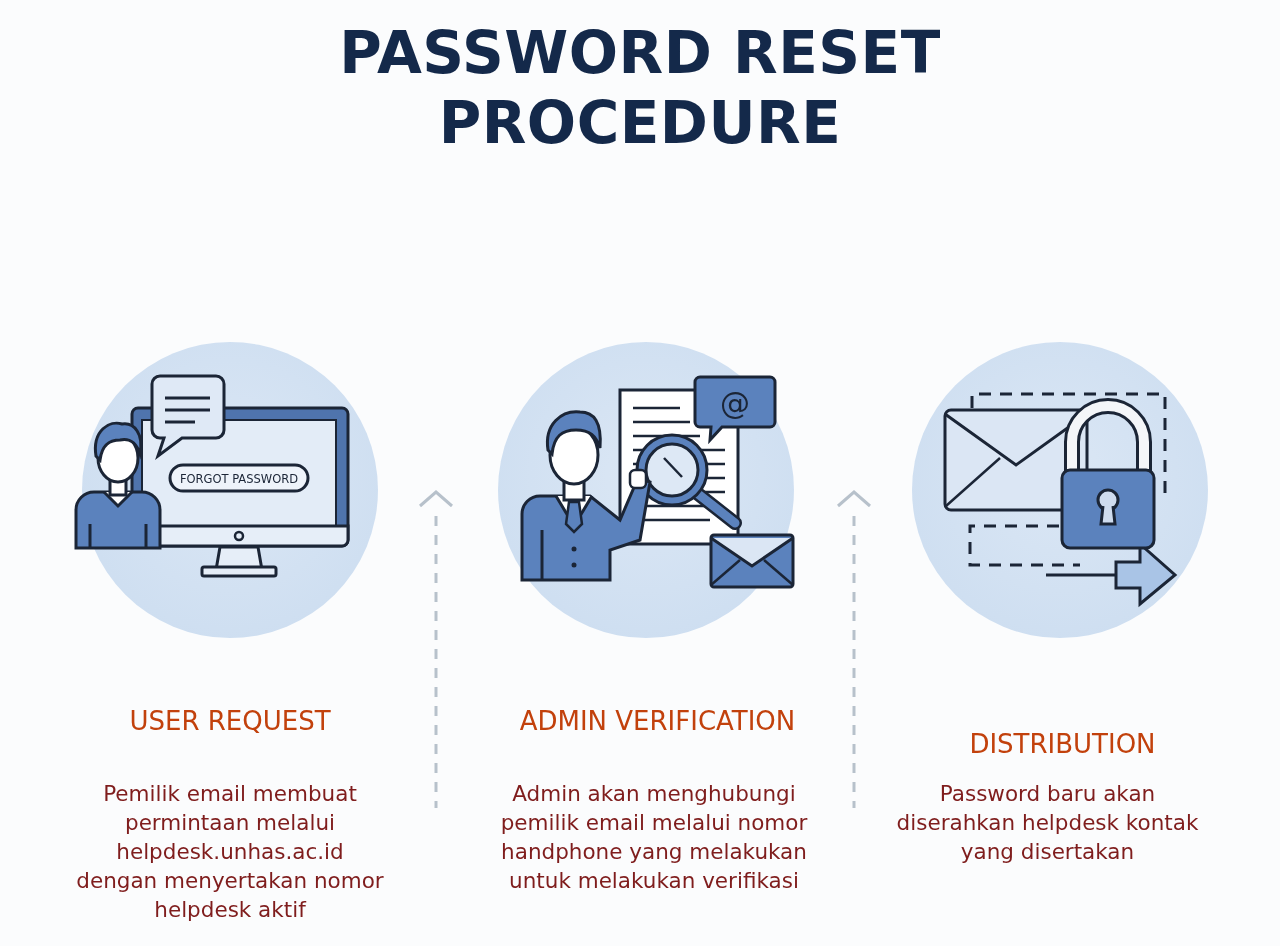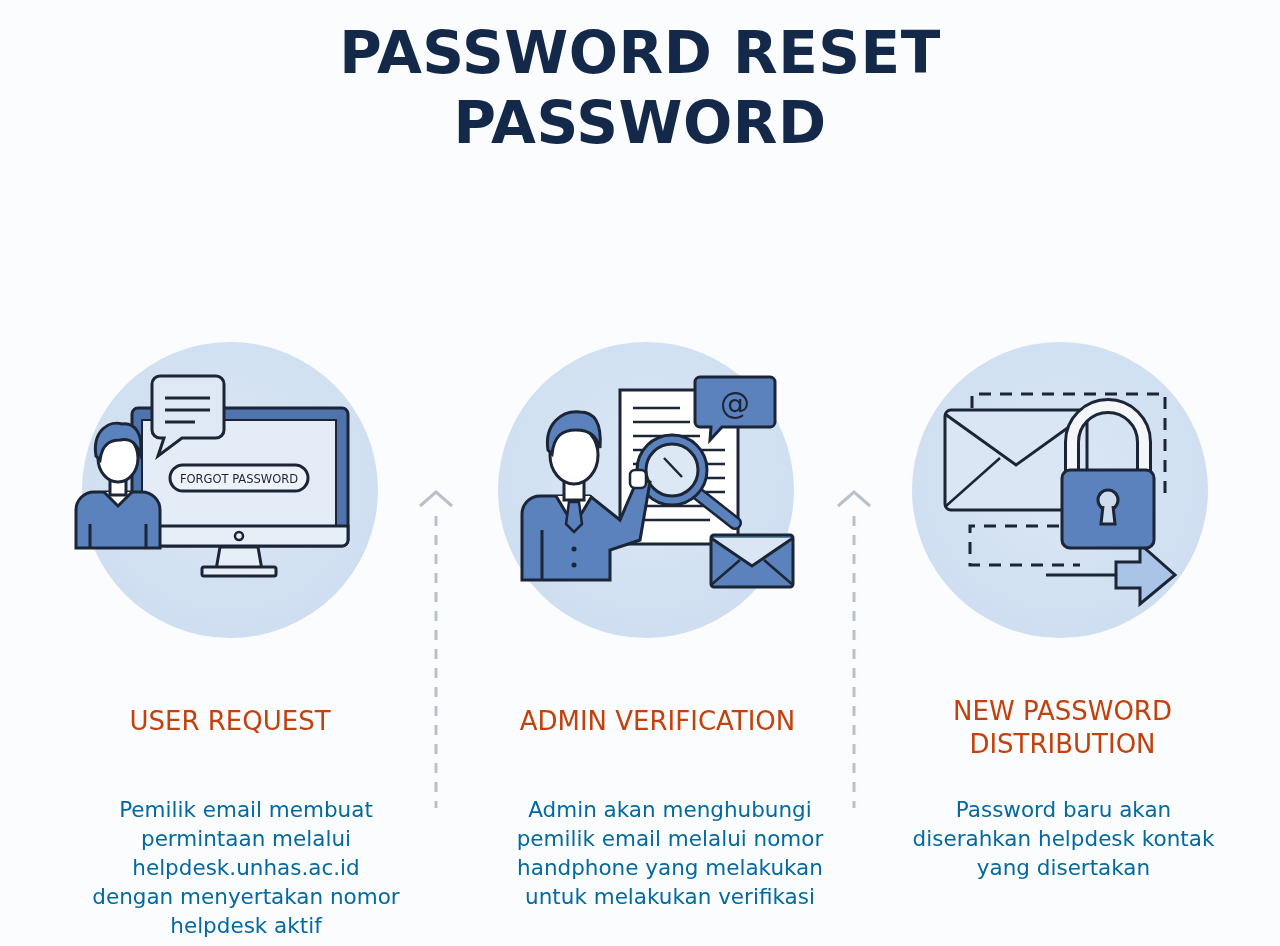--- a/index.html
+++ b/index.html
@@ -20,32 +20,32 @@
     position:absolute; width:296px; height:296px; border-radius:50%;
     background:radial-gradient(circle at 50% 45%, #dbe7f5 0%, #cfdff1 70%, #c9dbef 100%);
   }
   .step-icon { position:absolute; overflow:visible; }
   .step-heading {
     position:absolute; text-align:center; font-weight:normal;
     font-family:"DejaVu Sans", sans-serif; color:#c2410c;
     font-size:26px; line-height:33px; margin:0;
   }
   .step-desc {
-    position:absolute; text-align:center; color:#0369a1;
+    position:absolute; text-align:center; color:#7f1d1d;
     font-family:"DejaVu Sans", sans-serif; font-size:21.5px; line-height:29px;
-    margin:16px;
+    margin:0;
   }
   .connector { position:absolute; overflow:visible; }
 </style>
 </head>
 <body>
 
 <h1 class="title">
   <span>PASSWORD RESET</span>
-  <span>PASSWORD</span>
+  <span>PROCEDURE</span>
 </h1>
 
 <div>
   <div class="step-circle" style="left:82px; top:342px;"></div>
 
   <svg class="step-icon" style="left:60px; top:330px;" width="340" height="320" viewBox="0 0 340 320">
 
     <g>
       <rect x="72" y="78" width="216" height="138" rx="6" fill="#4f74ad" stroke="#1b2536" stroke-width="3"></rect>
       <rect x="82" y="90" width="194" height="106" fill="#e3ecf7" stroke="#1b2536" stroke-width="2"></rect>
@@ -187,21 +187,21 @@
     <g>
       <path d="M172 146 V112 a36 36 0 0 1 72 0 V146" fill="none" stroke="#1b2536" stroke-width="16"></path>
       <path d="M172 146 V112 a36 36 0 0 1 72 0 V146" fill="none" stroke="#f4f6f9" stroke-width="10"></path>
       <rect x="162" y="140" width="92" height="78" rx="8" fill="#5b82bd" stroke="#1b2536" stroke-width="3"></rect>
       <circle cx="208" cy="170" r="10" fill="#cfdcee" stroke="#1b2536" stroke-width="3"></circle>
       <path d="M203 176 L201 194 H215 L213 176" fill="#cfdcee" stroke="#1b2536" stroke-width="3"></path>
     </g>
   </svg>
 
   <h2 class="step-heading" style="left:910px; width:305px; top:695px;">
-    <span>NEW PASSWORD</span><br>
+    <br>
     <span>DISTRIBUTION</span>
   </h2>
   <p class="step-desc" style="left:875px; width:345px; top:779px;">
     <span>Password baru akan</span><br>
     <span>diserahkan helpdesk kontak</span><br>
     <span>yang disertakan</span>
   </p>
 </div>
 
 </body></html>

